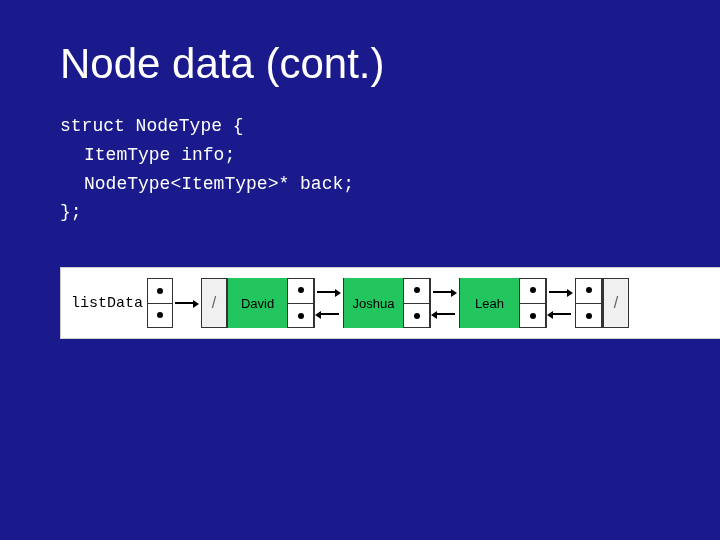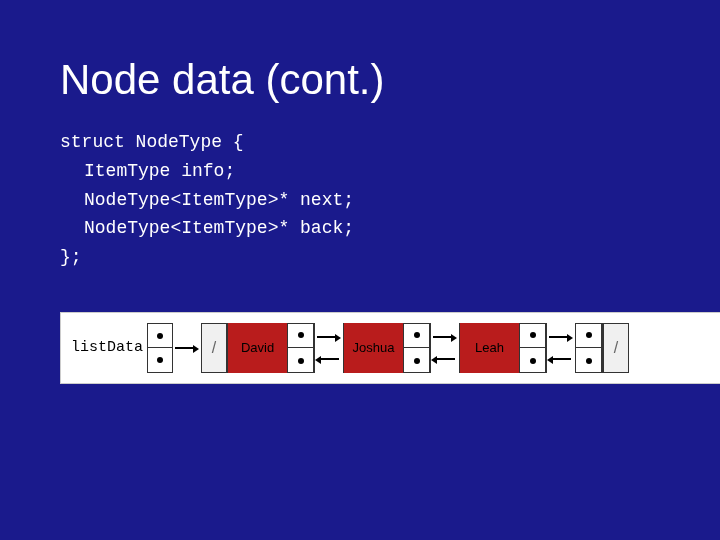--- a/index.html
+++ b/index.html
@@ -9,21 +9,21 @@
       height: 540px;
       background-color: #1a1a8c;
       font-family: Arial, sans-serif;
       overflow: hidden;
     }
 
     .slide {
       width: 720px;
       height: 540px;
       background-color: #1a1a8c;
-      padding: 46px 60px;
+      padding: 30px 60px;
       display: flex;
       flex-direction: column;
     }
 
     .title {
       font-size: 42px;
       color: #ffffff;
       font-family: Arial, sans-serif;
       font-weight: normal;
       margin-bottom: 24px;
@@ -84,21 +84,21 @@
     .node-data {
       width: 60px;
       height: 50px;
       border-right: 1px solid #333;
       display: flex;
       align-items: center;
       justify-content: center;
       font-family: Arial, sans-serif;
       font-size: 13px;
       color: #000;
-      background: #b91c1c;
+      background: #22c55e;
     }
 
     .node-ptr {
       width: 26px;
       height: 50px;
       display: flex;
       flex-direction: column;
       border-right: 1px solid #333;
     }
 
@@ -194,21 +194,20 @@
 </head>
 <body>
 
 <div class="slide">
 
   <h1 class="title">Node data (cont.)</h1>
 
   <div class="code-block">
     <span class="code-line">struct NodeType {</span>
     <span class="code-indent">  ItemType info;</span>
-    <span class="code-indent">  NodeType&lt;ItemType&gt;* next;</span>
     <span class="code-indent">  NodeType&lt;ItemType&gt;* back;</span>
     <span class="code-line">};</span>
   </div>
 
   <div class="list-diagram">
 
     <span class="list-label">listData</span>
 
     <div class="head-box">
       <div class="head-half">

